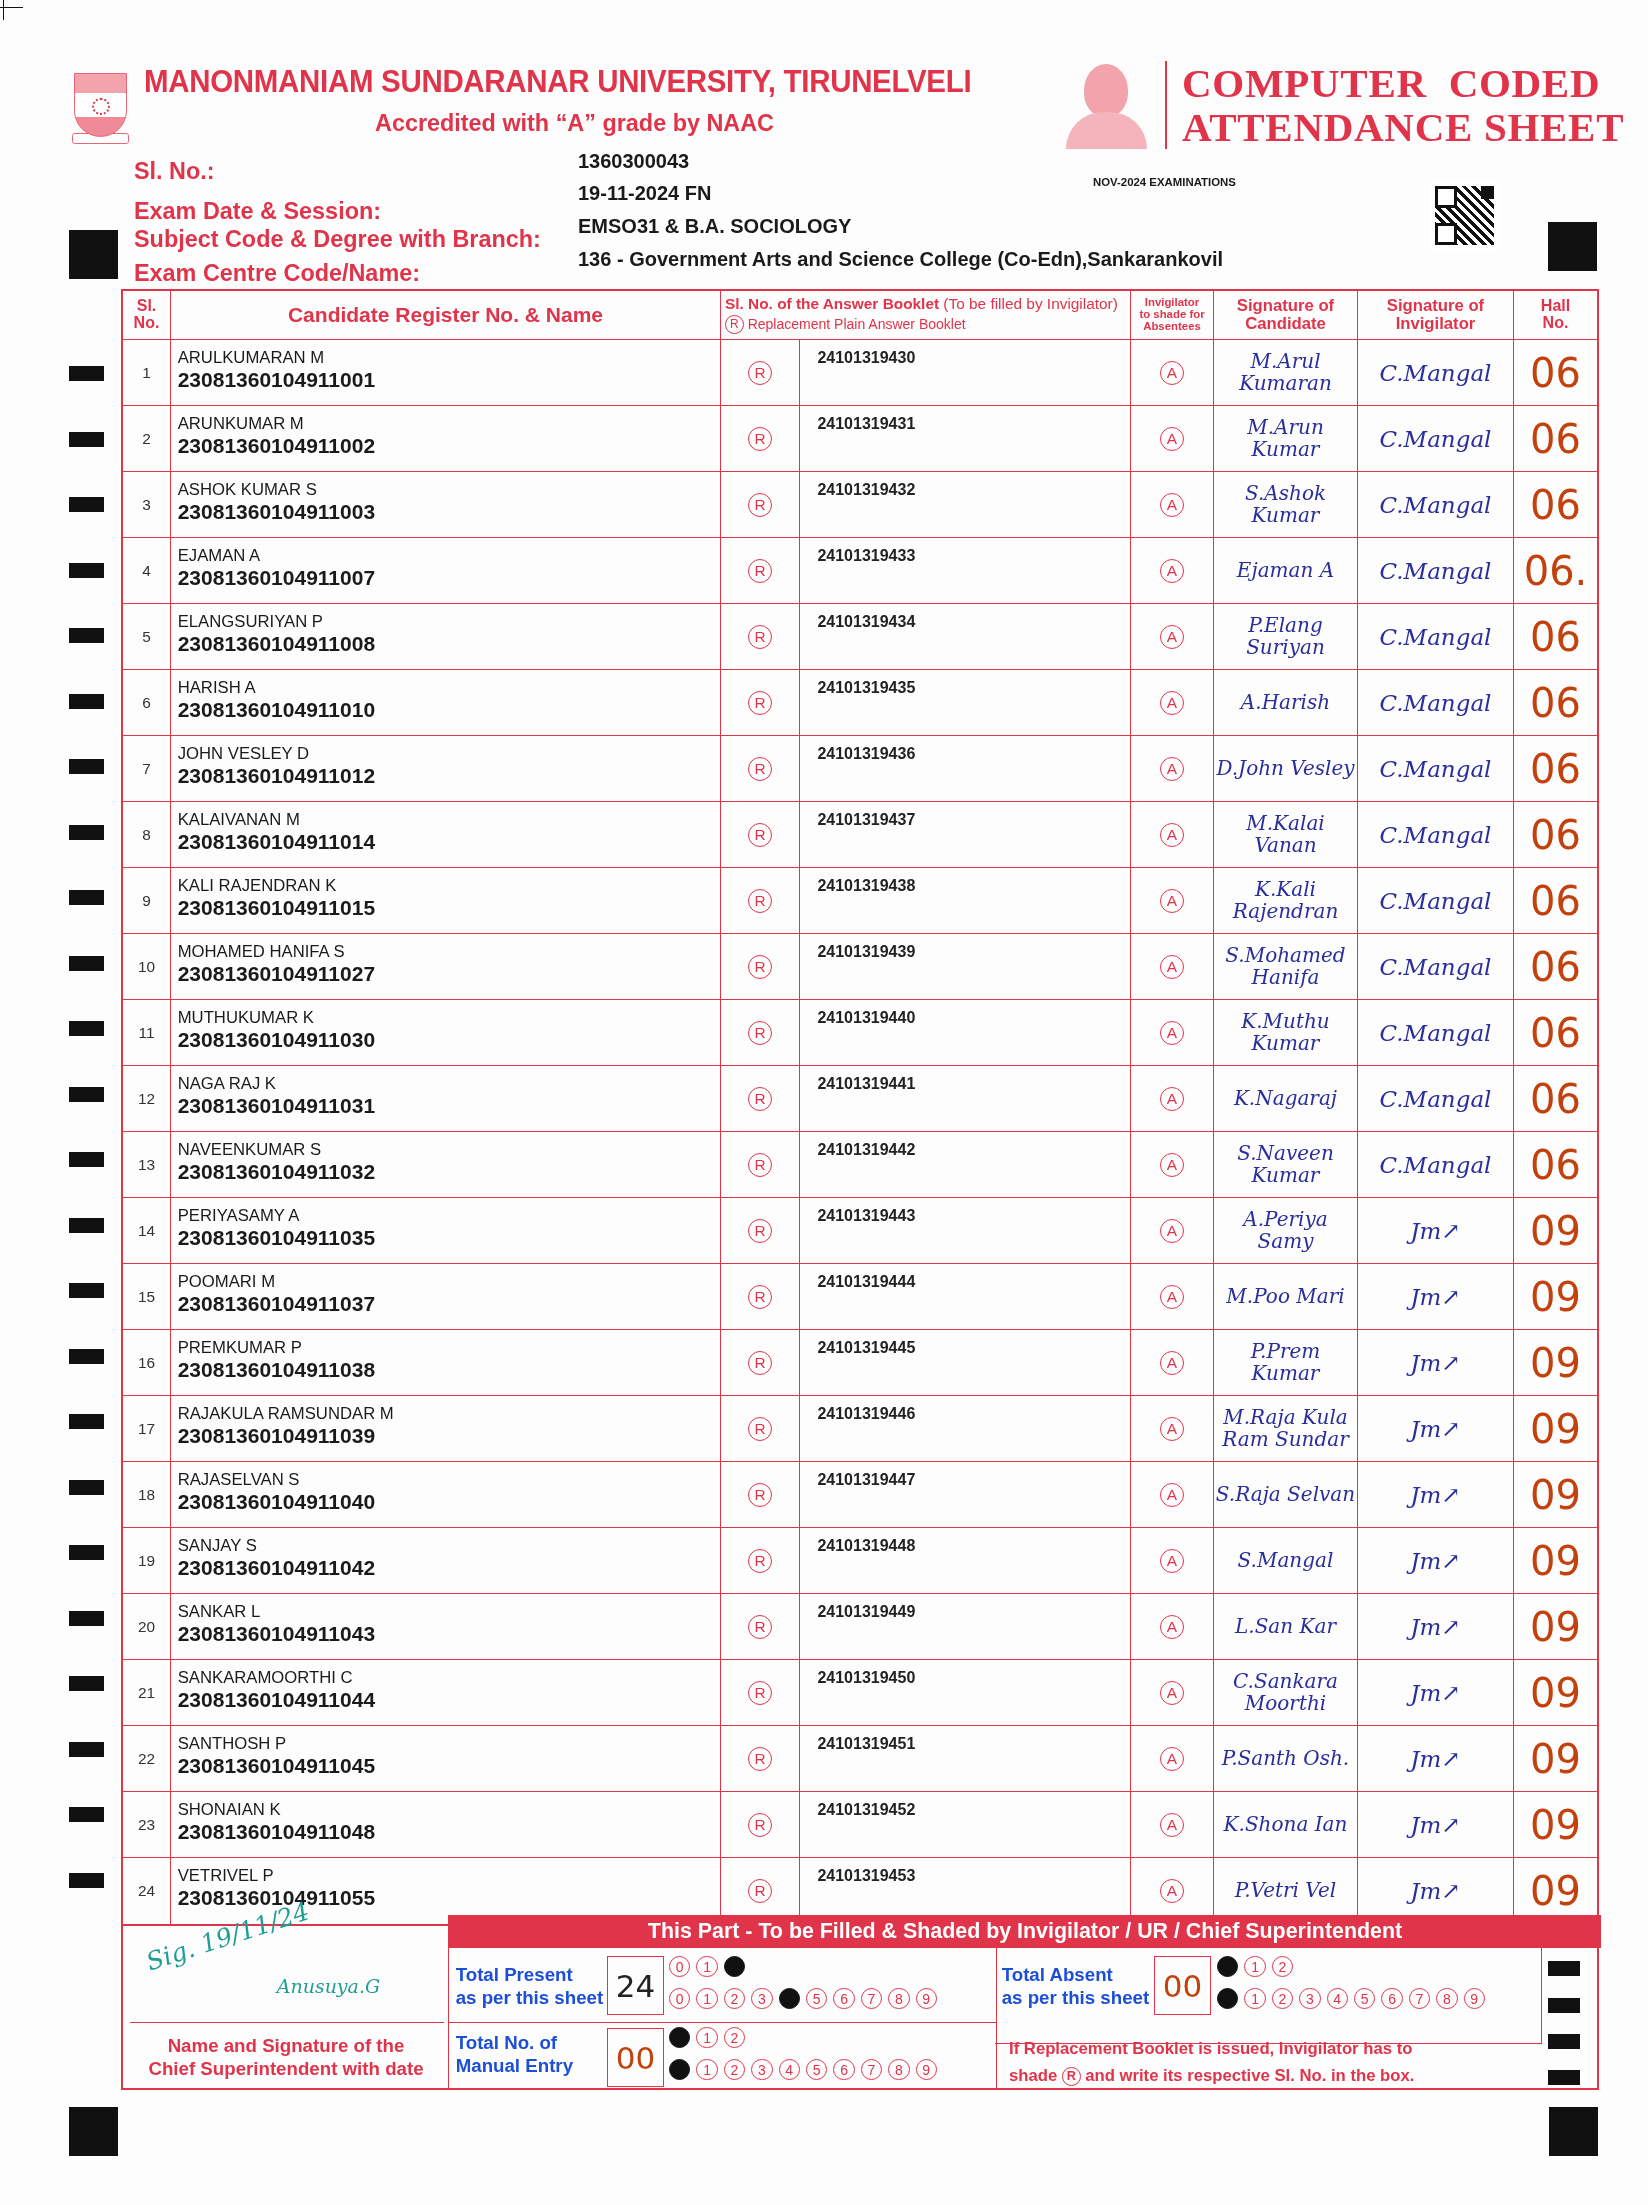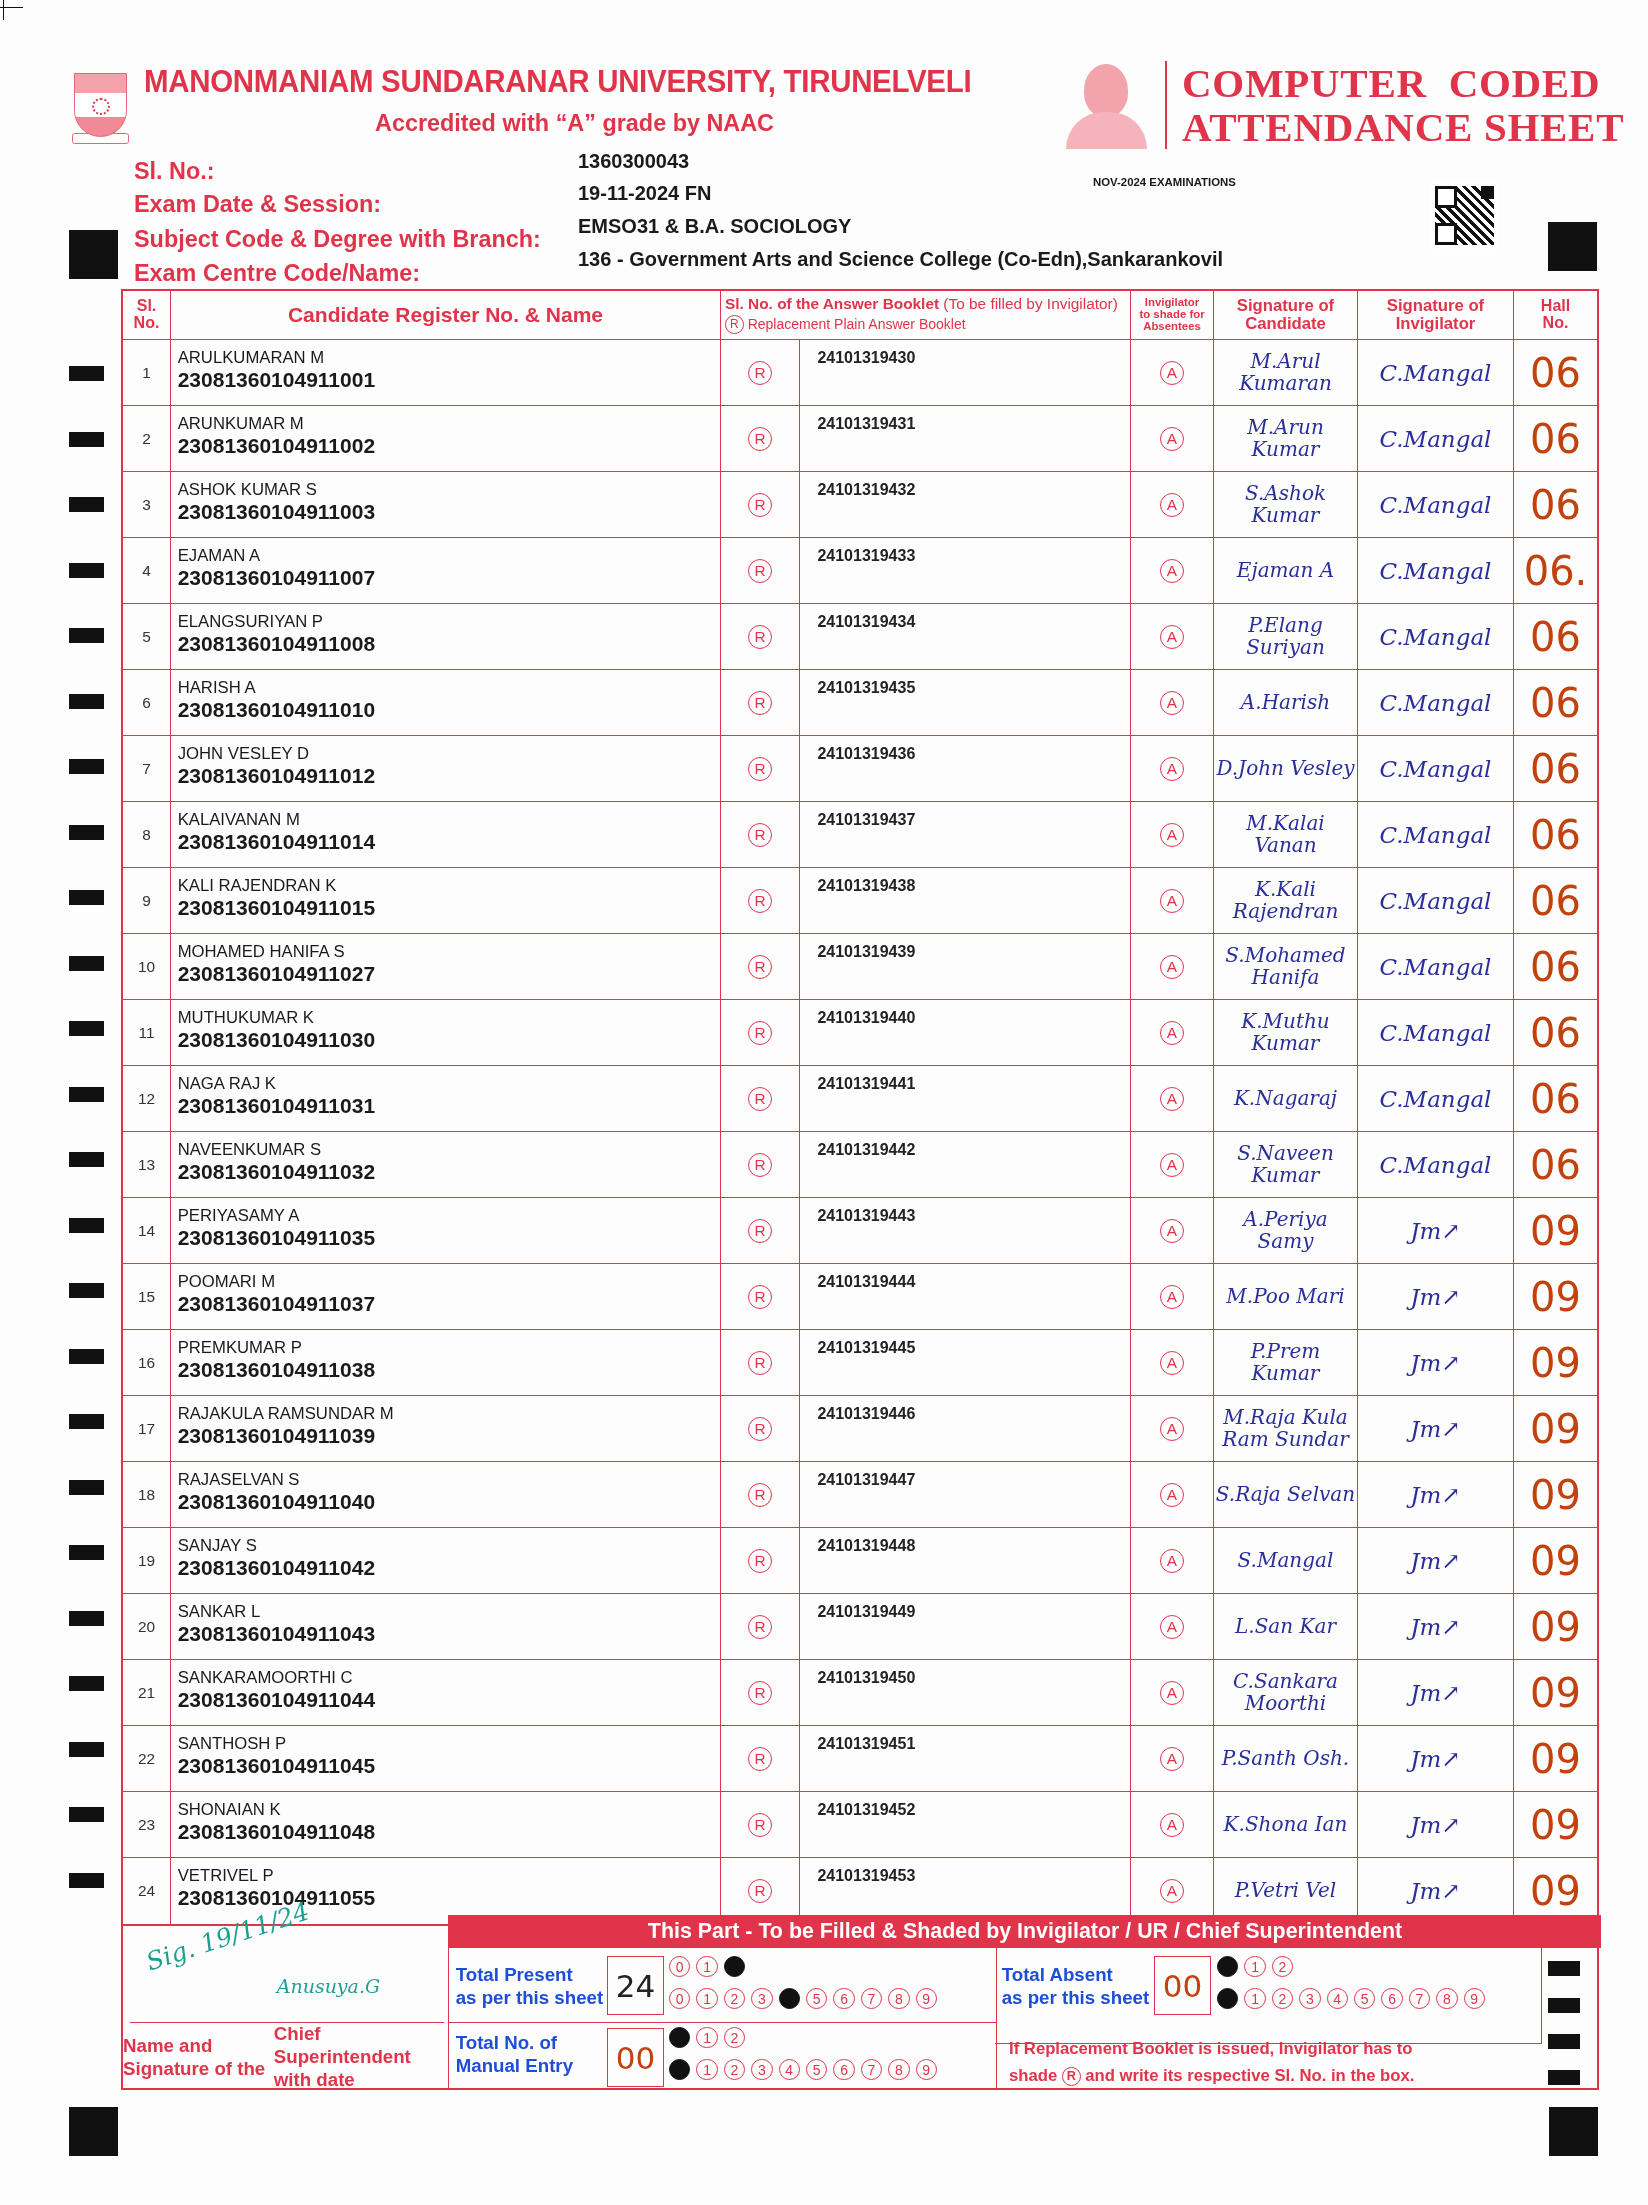--- a/index.html
+++ b/index.html
@@ -77,21 +77,21 @@
   .drow .c-sigc { display:flex; align-items:center; justify-content:center; font-size: 20px; text-align:center; line-height:21.4px; }
   .drow .c-sigi { display:flex; align-items:center; justify-content:center; font-size: 23px; }
   .drow .c-hall { display:flex; align-items:center; justify-content:center; font-size: 40px; color:#c2410c; font-family: "DejaVu Sans", sans-serif; }
 
   
   .footer { position: absolute; left: 121px; top: 1915px; width: 1478px; height: 175px; border: 2px solid #e0344a; border-top: none; }
   .f-left { position:absolute; left:0; top:0; width: 326px; height: 175px; border-right: 1.3px solid #e0344a; }
   .cs-sign { position:absolute; left: 6.7px; top: 0; width: 314px; height: 108px; border-bottom: 1.3px solid #e0344a; color:#1f9f93; font-family:"DejaVu Serif", serif; font-style: italic; }
   .cs-sign .s1 { position:absolute; left:13.4px; top:6.7px; font-size:25px; transform: rotate(-18deg); }
   .cs-sign .s2 { position:absolute; left:147px; top:60px; font-size:19px; }
-  .cs-label { position:absolute; left:0; top:108px; width:326px; height:67px; display:flex; align-items:center; justify-content:center; color:#e0344a; font-weight:bold; font-size: 18.7px; line-height: 23px; }
+  .cs-label { position:absolute; left:0; top:108px; width:326px; height:67px; display:flex; flex-direction:column; align-items:center; justify-content:center; color:#e0344a; font-weight:bold; font-size: 18.7px; line-height: 23px; }
   .banner { position:absolute; left: 326px; top: 0; width: 1152px; height: 33px; background:#e0344a; color:#fff; font-weight:bold; font-size:21.4px; display:flex; align-items:center; justify-content:center; }
   .f-block { position:absolute; }
   .f-label { color:#1d4ed8; font-weight:bold; font-size:18.7px; line-height: 23px; position:absolute; }
   .f-box { position:absolute; width: 57px; height: 59px; border: 1.3px solid #e0344a; display:flex; align-items:center; justify-content:center; font-family: "DejaVu Sans", sans-serif; font-size: 31px; color:#c2410c; }
   .brow { position:absolute; display:flex; gap: 6px; }
   .b { width: 21.4px; height: 21.4px; border: 1.3px solid #e0344a; border-radius: 50%; color:#e0344a; font-size: 14px; display:flex; align-items:center; justify-content:center; }
   .b.filled { background:#111; border-color:#111; color:#111; }
   .present-box { left: 326px; top: 33px; width: 548px; height: 75px; border-right: 1.3px solid #e0344a; border-bottom: 1.3px solid #e0344a; }
   .absent-box { left: 872px; top: 33px; width: 547px; height: 96px; border-right: 1.3px solid #e0344a; border-bottom: 1.3px solid #e0344a; }
   .manual-box { left: 326px; top: 108px; width: 548px; height: 67px; border-right: 1.3px solid #e0344a; }
@@ -117,21 +117,21 @@
     <div class="body"></div>
   </div>
 <div class="abs nov-exam">NOV-2024 EXAMINATIONS</div>
 <div class="abs vdivider"></div>
 <div class="abs cc-title">
   <div style="white-space:pre">COMPUTER  CODED</div>
   <div>ATTENDANCE SHEET</div>
 </div>
 
 <div class="abs meta-label" style="top:158px">Sl. No.:</div>
-<div class="abs meta-label" style="top:191px">Exam Date &amp; Session:</div>
+<div class="abs meta-label" style="top:198px">Exam Date &amp; Session:</div>
 <div class="abs meta-label" style="top:226px">Subject Code &amp; Degree with Branch:</div>
 <div class="abs meta-label" style="top:260px">Exam Centre Code/Name:</div>
 
 <div class="abs meta-value" style="top:150px">1360300043</div>
 <div class="abs meta-value" style="top:182px">19-11-2024 FN</div>
 <div class="abs meta-value" style="top:215px">EMSO31 &amp; B.A. SOCIOLOGY</div>
 <div class="abs meta-value" style="top:248px">136 - Government Arts and Science College (Co-Edn),Sankarankovil</div>
 
 <div class="abs qr"></div>
 

